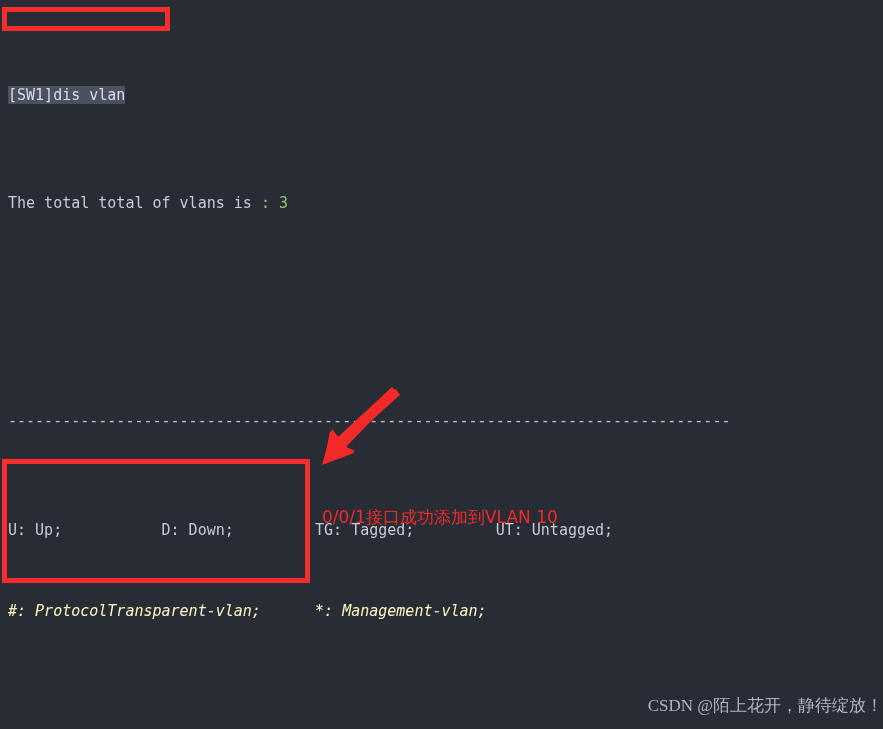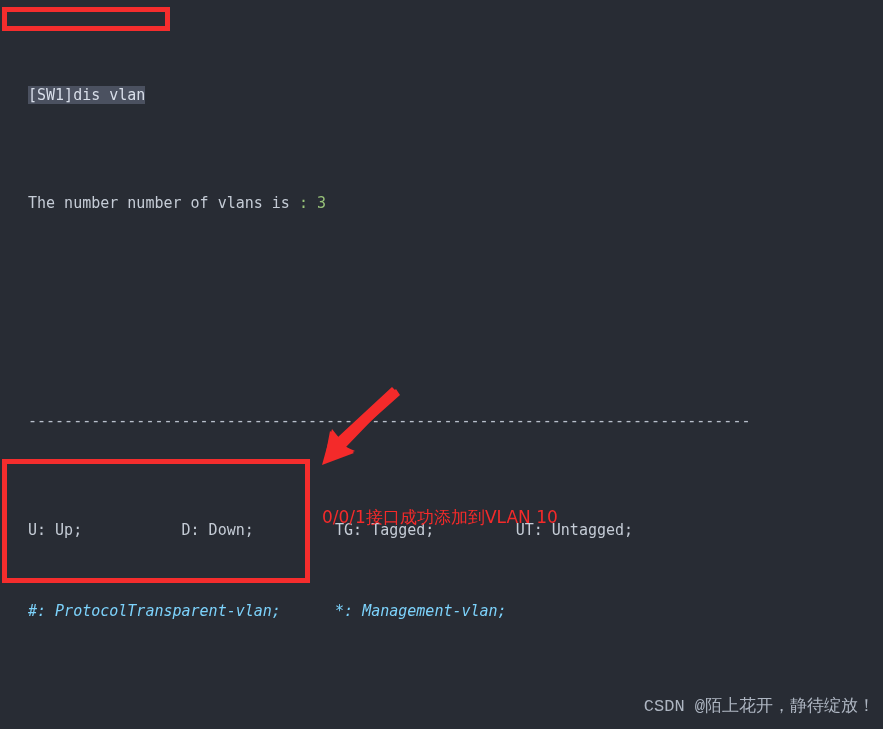--- a/index.html
+++ b/index.html
@@ -29,34 +29,33 @@
     white-space: pre;
     padding: 0;
     box-sizing: border-box;
   }
 
   .line {
     height: 27.2px;
     padding-left: 8px;
     white-space: pre;
     overflow: visible;
-    margin-left: 20px;
   }
 
   .sel {
     background: #4b5160;
     color: #d8dee9;
   }
 
   .green {
     color: #98c379;
   }
 
   .dim-italic {
-    color: #7dd3fc;
+    color: #fef9c3;
     font-style: italic;
   }
 
   .dash {
     color: #b9c0cc;
   }
 
   
   #overlay {
     position: absolute;
@@ -103,36 +102,36 @@
   #arrow-svg {
     position: absolute;
     left: 310px;
     top: 378px;
     width: 100px;
     height: 90px;
   }
 
   #watermark {
     position: absolute;
-    right: 8px;
+    right: 0;
     top: 694px;
     color: #aeb6c2;
-    font-family: Liberation Mono, monospace;
+    font-family: Liberation Serif, serif;
     font-size: 17px;
     white-space: nowrap;
   }
 </style>
 </head>
 <body>
 
 <div id="terminal">
 
   <div class="line"><span class="sel">[SW1]dis vlan</span></div>
 
-  <div class="line"><span>The number number of vlans is </span><span class="green">:</span> <span class="green">3</span></div>
+  <div class="line"><span>The total total of vlans is </span><span class="green">:</span> <span class="green">3</span></div>
 
   <div class="line"> </div>
 
   <div class="line dash">--------------------------------------------------------------------------------</div>
 
   <div class="line">U: Up;           D: Down;         TG: Tagged;         UT: Untagged;</div>
   <div class="line dim-italic">#: ProtocolTransparent-vlan;      *: Management-vlan;</div>
 
   
 

